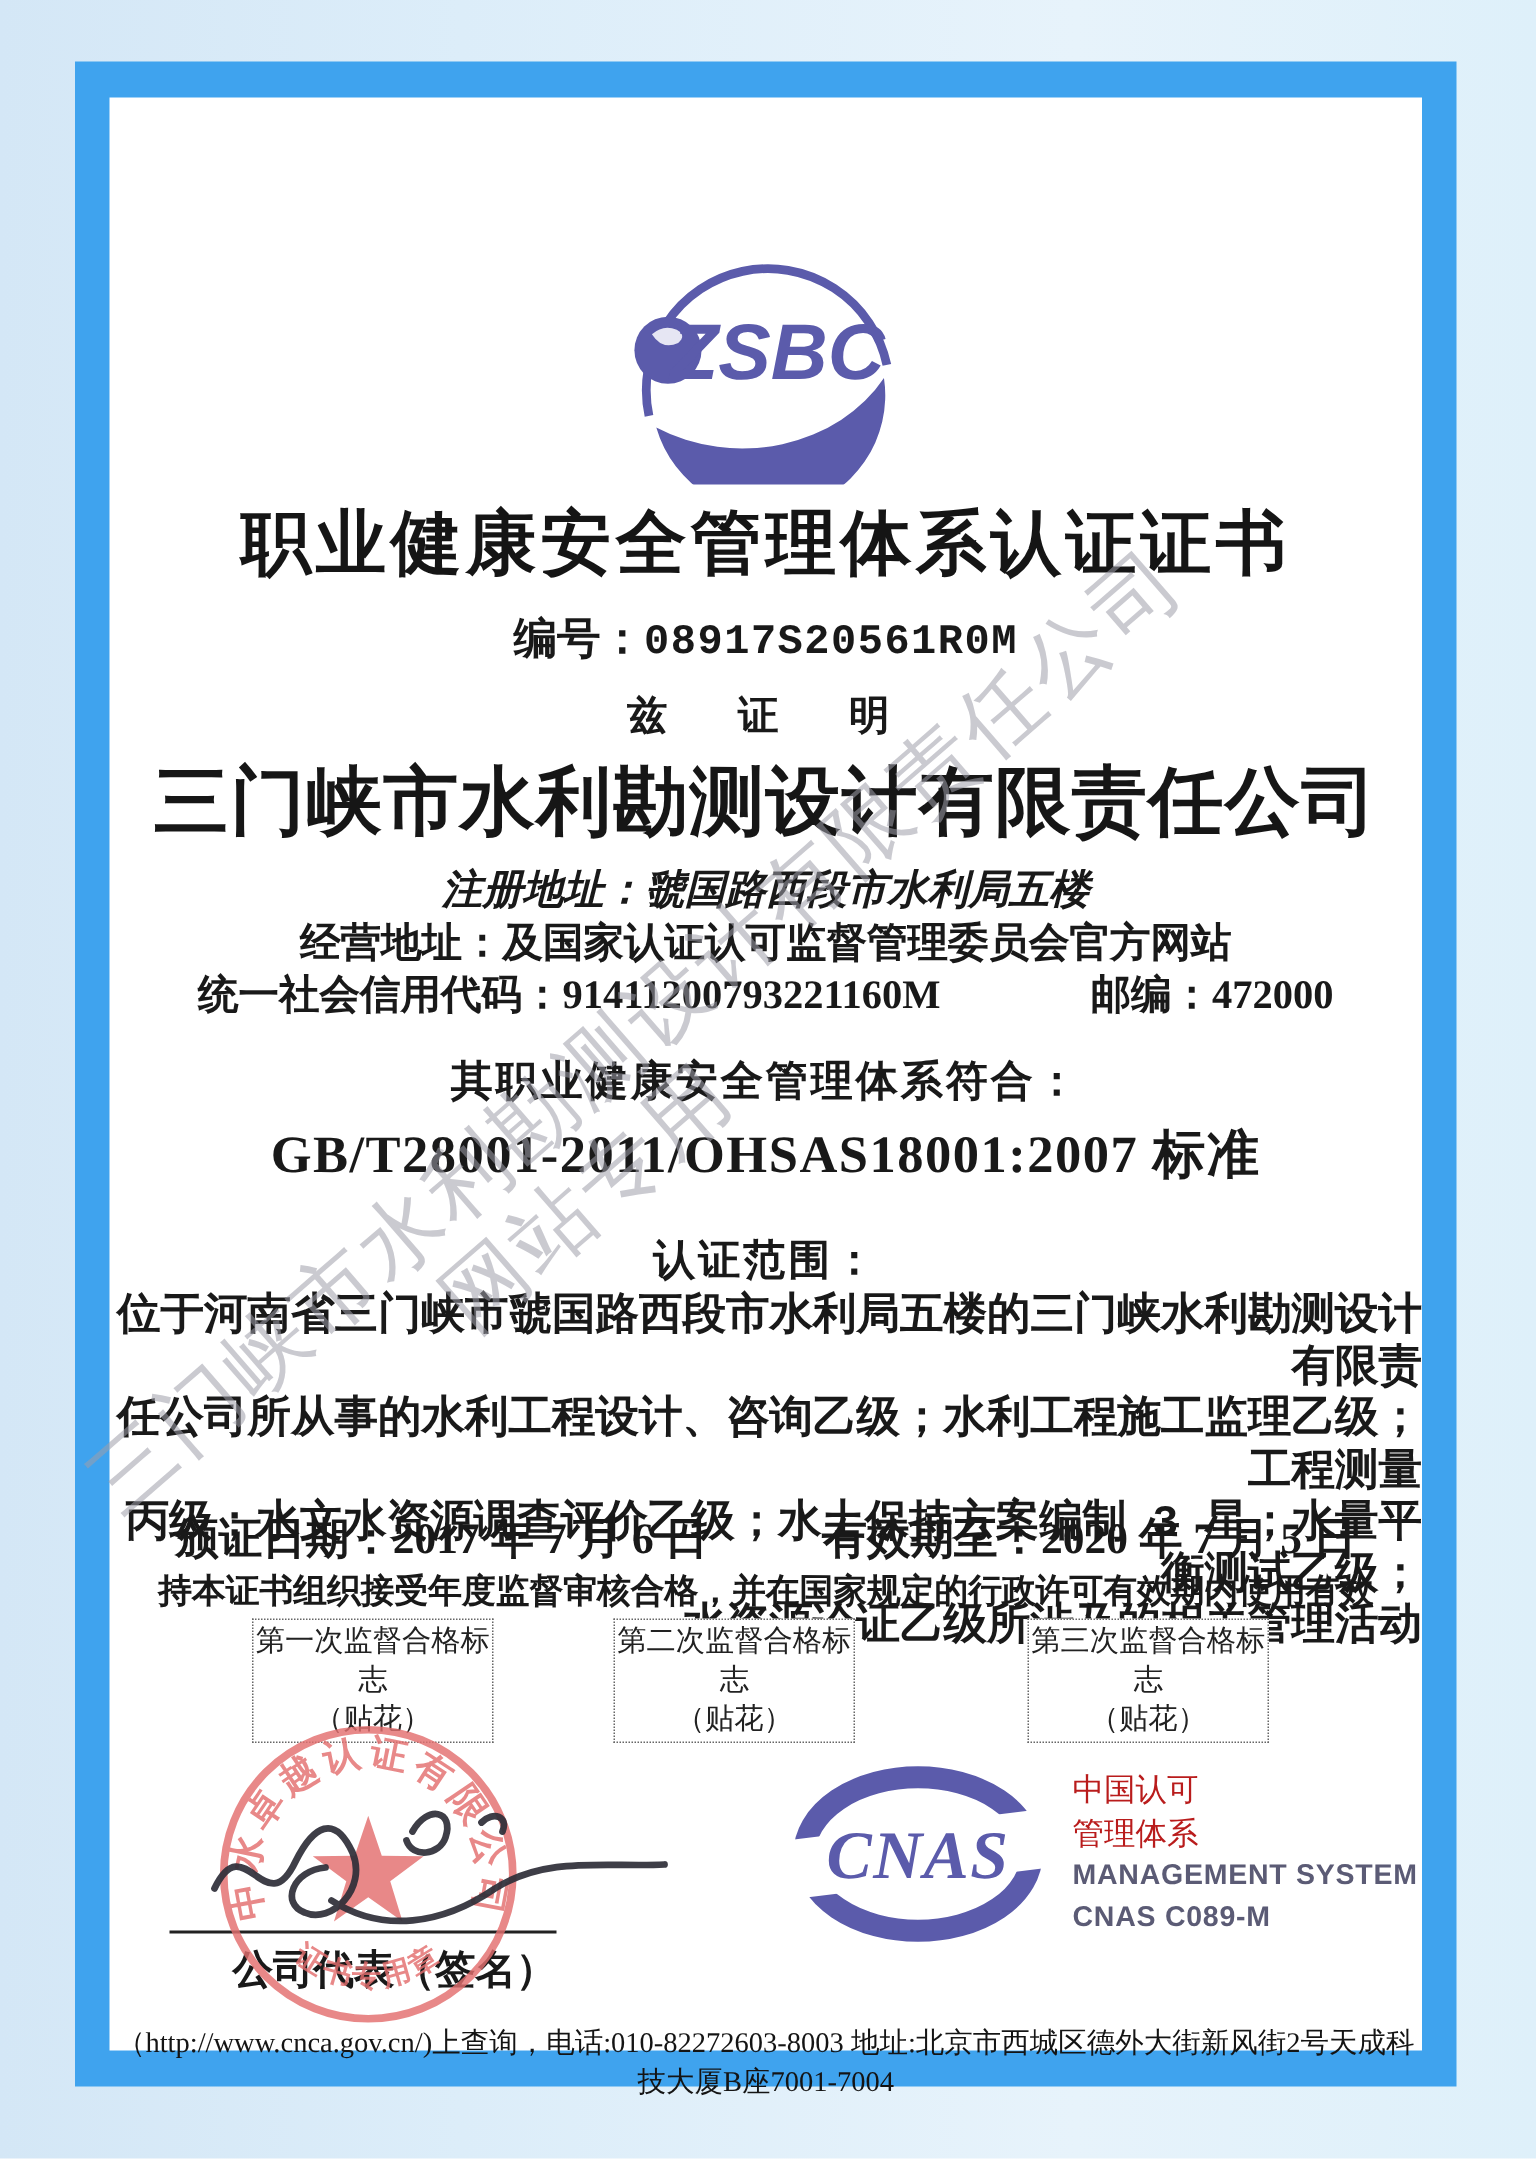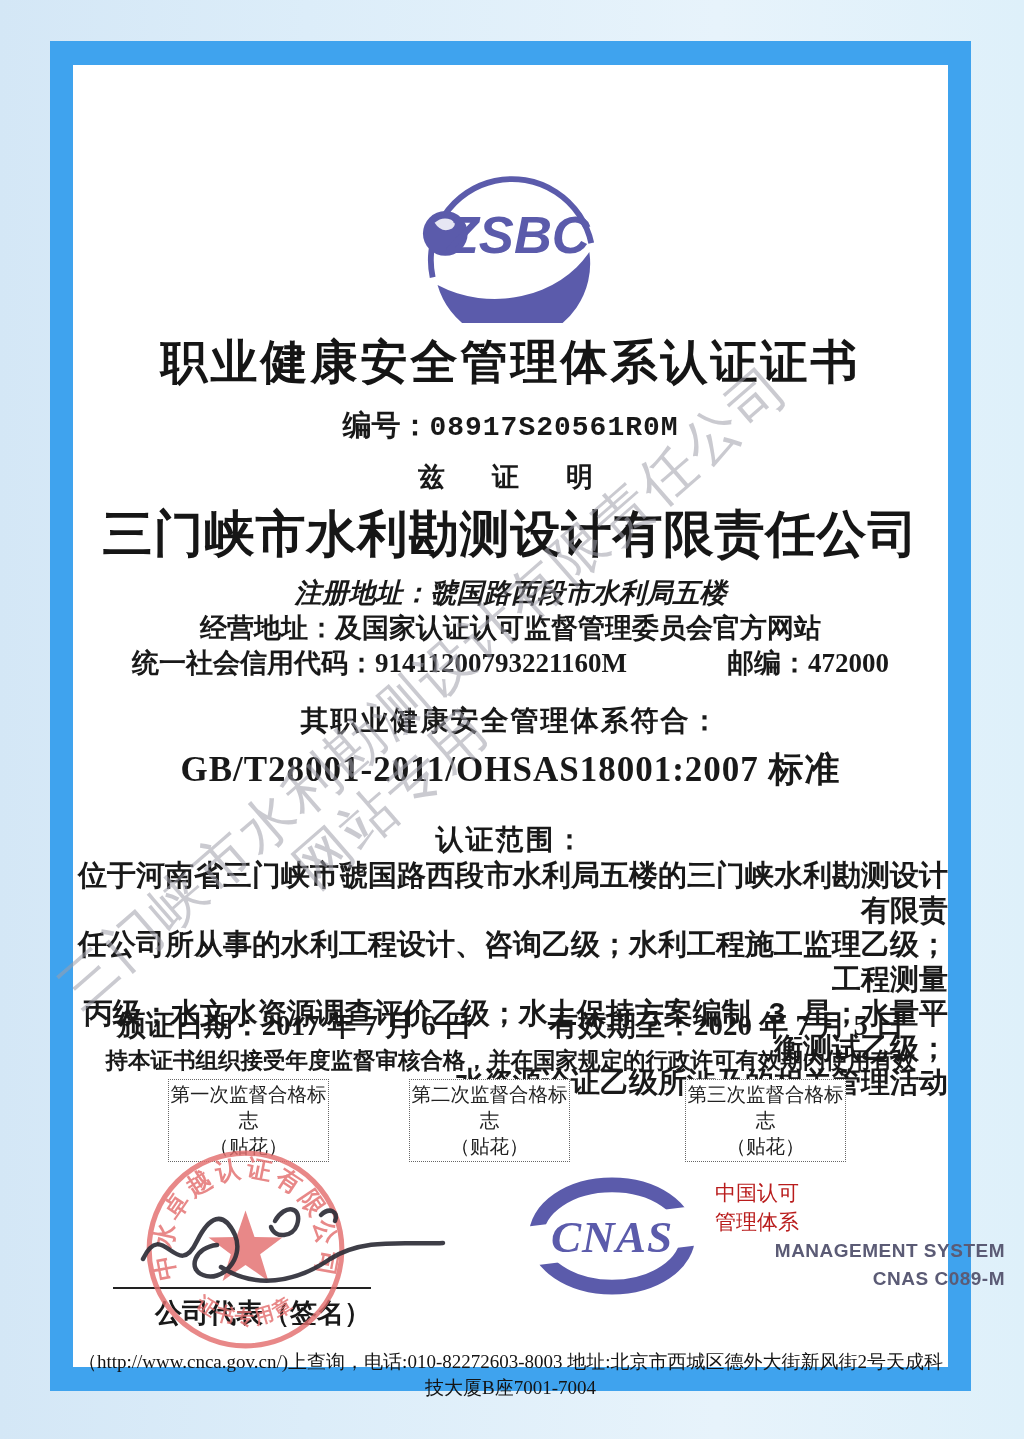--- a/index.html
+++ b/index.html
@@ -30,21 +30,21 @@
   .validity{top:980px;font-weight:700;font-size:22.5px;}
   .sbox{top:1014px;width:161px;height:83px;border:1.5px dotted #666;box-sizing:border-box;
         display:flex;flex-direction:column;justify-content:center;text-align:center;
         font-size:19.5px;line-height:26px;color:#222;background:#fff;}
   .sbox1{left:95px;} .sbox2{left:336px;} .sbox3{left:612px;}
   .stamp{left:70px;top:1082px;width:205px;height:205px;z-index:5;}
   .signature{left:52px;top:1122px;width:335px;height:120px;z-index:6;}
   .cnas-logo{left:455px;top:1112px;width:168px;height:118px;}
   .cnas-text{left:642px;top:1114px;width:290px;}
   .cnas-text .zh{font-size:21px;color:#b91c1c;line-height:29px;}
-  .cnas-text .en{font-family:"Liberation Sans",sans-serif;font-weight:700;font-size:19px;color:#5b5b75;line-height:28px;letter-spacing:.5px;text-align:right;}
+  .cnas-text .en{font-family:"Liberation Sans",sans-serif;font-weight:700;font-size:19px;color:#5b5b75;line-height:28px;letter-spacing:.5px;}
   .sig-line{left:40px;top:1222px;width:258px;height:2px;background:#222;}
   .sig-label{left:40px;top:1230px;width:258px;text-align:right;font-weight:700;font-size:27px;}
   .footer1{top:1263px;font-size:19px;color:#141414;}
   .footer2{top:1284px;font-size:19px;color:#141414;}
   .footer1 .u{text-decoration:underline;}
   .wm{position:absolute;white-space:nowrap;color:rgba(158,158,170,.55);z-index:4;pointer-events:none;
       font-family:"Liberation Sans",sans-serif;font-weight:400;}
   .wm1{left:20px;top:885px;font-size:56px;letter-spacing:3px;transform:rotate(-41deg);transform-origin:0 100%;}
   .wm2{left:255px;top:764px;font-size:56px;letter-spacing:3px;transform:rotate(-41deg);transform-origin:0 100%;}
 </style>

